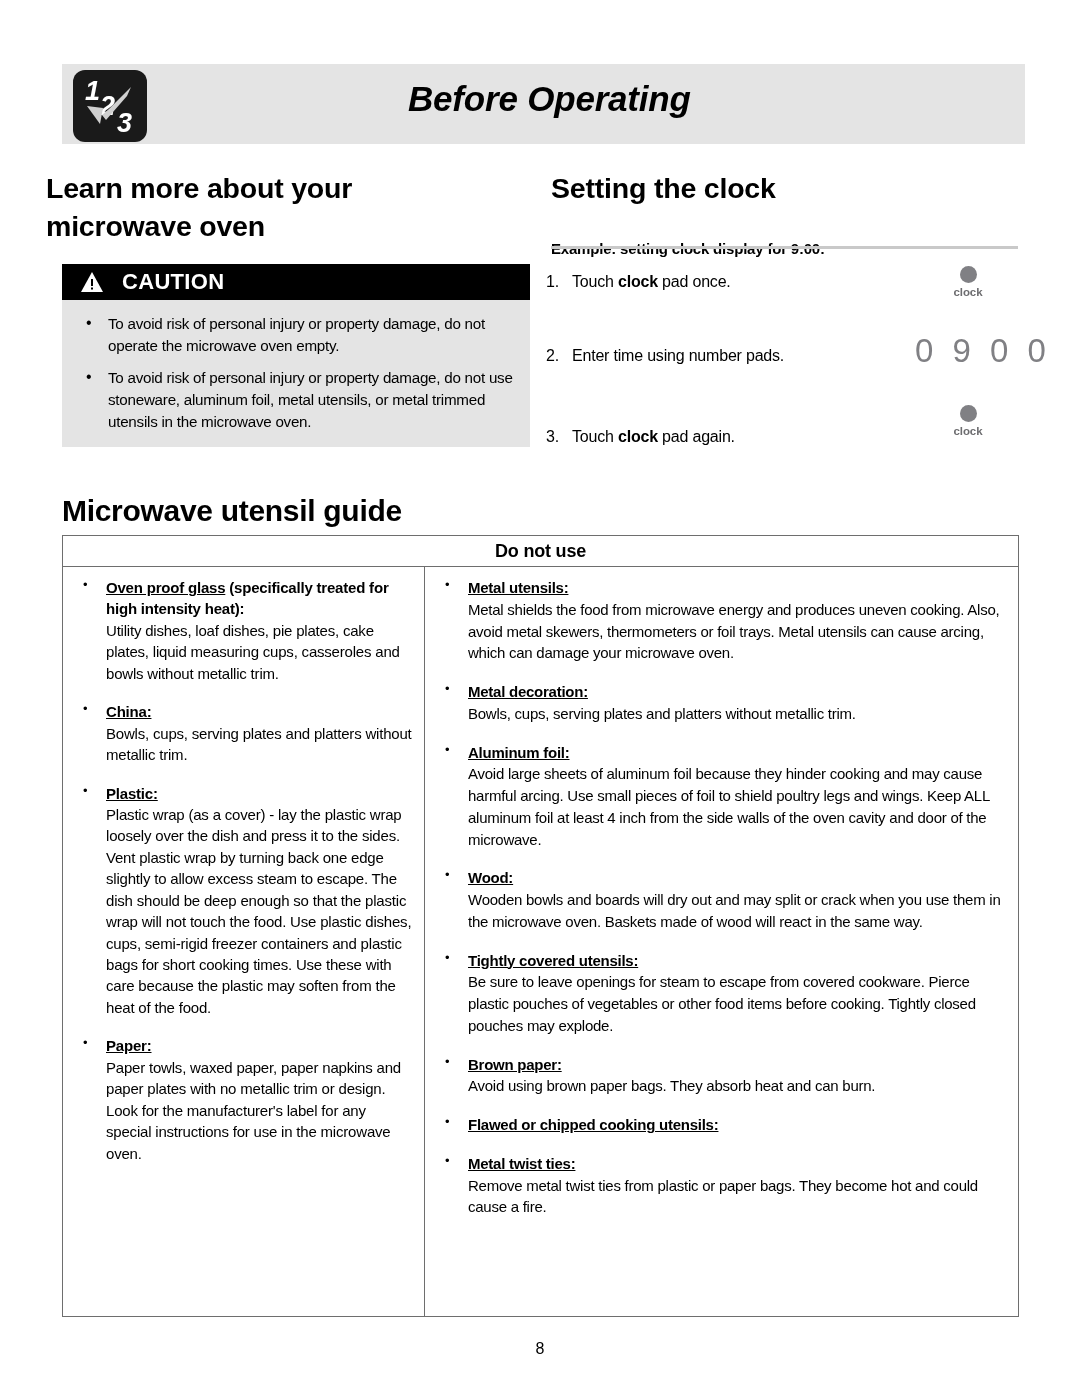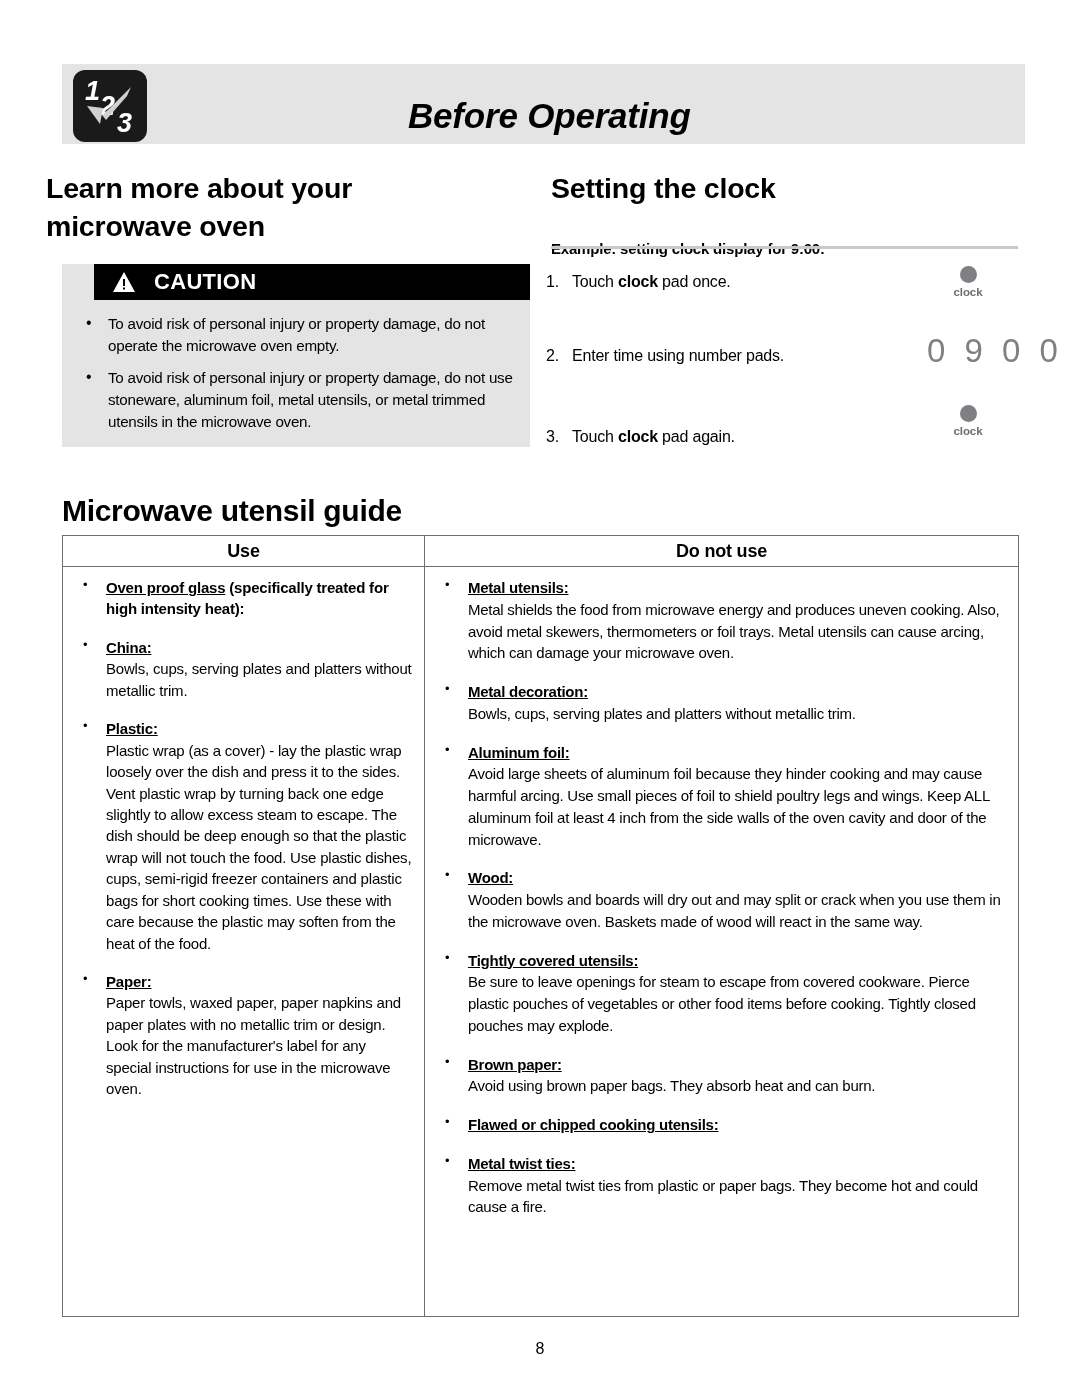--- a/index.html
+++ b/index.html
@@ -31,21 +31,21 @@
     top: 70px;
     width: 74px;
     height: 72px;
     background: #1a1a1a;
     border-radius: 12px;
   }
   #logo-123 svg { display: block; }
   #header-title {
     position: absolute;
     left: 408px;
-    top: 96px;
+    top: 79px;
     font-size: 35px;
     font-weight: bold;
     font-style: italic;
     letter-spacing: -0.2px;
   }
 
   
   #left-heading {
     position: absolute;
     left: 46px;
@@ -64,21 +64,20 @@
     width: 468px;
     background: #e4e4e4;
     padding-bottom: 14px;
   }
   #caution-bar {
     background: #000000;
     height: 36px;
     display: flex;
     align-items: center;
     padding-left: 18px;
-    margin-left: 32px;
   }
   #caution-triangle { flex: 0 0 auto; margin-right: 18px; display:block; }
   #caution-label {
     color: #ffffff;
     font-size: 22px;
     font-weight: bold;
     letter-spacing: 0.3px;
   }
   .caution-list { margin: 0; padding: 13px 16px 0 16px; }
   .caution-item {
@@ -160,21 +159,20 @@
   #pad-icon-1 { left: 933px; top: 266px; }
   #pad-icon-2 { left: 933px; top: 405px; }
   #clock-display {
     position: absolute;
     left: 915px;
     top: 332px;
     font-size: 33px;
     color: #808084;
     letter-spacing: 5px;
     white-space: pre;
-    margin-left: 12px;
   }
 
   
   #guide-heading {
     position: absolute;
     left: 62px;
     top: 494px;
     font-size: 30px;
     font-weight: bold;
     letter-spacing: -0.3px;
@@ -326,26 +324,25 @@
 
 <div class="pad-icon" id="pad-icon-2">
   <div class="pad-dot"></div>
   <div class="pad-label">clock</div>
 </div>
 
 <div id="guide-heading">Microwave utensil guide</div>
 
 <div id="guide-table">
   <div id="guide-head-row">
-    <div class="col-use guide-head-cell">Use</div>
     <div class="col-donot guide-head-cell">Do not use</div>
   </div>
   <div id="guide-body-row">
     <div class="col-use guide-body-cell" id="use-cell">
-        <div class="entry"><span class="bul">•</span><span class="term">Oven proof glass</span><span class="term-rest"> (specifically treated for high intensity heat):</span></div>
+        <div class="entry"><span class="bul">•</span><span class="term">Oven proof glass</span><span class="term-rest"> (specifically treated for high intensity heat):</span><span class="desc">Utility dishes, loaf dishes, pie plates, cake plates, liquid measuring cups, casseroles and bowls without metallic trim.</span></div>
         <div class="entry"><span class="bul">•</span><span class="term">China:</span><span class="desc">Bowls, cups, serving plates and platters without metallic trim.</span></div>
         <div class="entry"><span class="bul">•</span><span class="term">Plastic:</span><span class="desc">Plastic wrap (as a cover) - lay the plastic wrap loosely over the dish and press it to the sides. Vent plastic wrap by turning back one edge slightly to allow excess steam to escape. The dish should be deep enough so that the plastic wrap will not touch the food. Use plastic dishes, cups, semi-rigid freezer containers and plastic bags for short cooking times. Use these with care because the plastic may soften from the heat of the food.</span></div>
         <div class="entry"><span class="bul">•</span><span class="term">Paper:</span><span class="desc">Paper towls, waxed paper, paper napkins and paper plates with no metallic trim or design. Look for the manufacturer's label for any special instructions for use in the microwave oven.</span></div>
       </div>
     <div class="col-donot guide-body-cell" id="donot-cell">
         <div class="entry"><span class="bul">•</span><span class="term">Metal utensils:</span><span class="desc">Metal shields the food from microwave energy and produces uneven cooking. Also, avoid metal skewers, thermometers or foil trays. Metal utensils can cause arcing, which can damage your microwave oven.</span></div>
         <div class="entry"><span class="bul">•</span><span class="term">Metal decoration:</span><span class="desc">Bowls, cups, serving plates and platters without metallic trim.</span></div>
         <div class="entry"><span class="bul">•</span><span class="term">Aluminum foil:</span><span class="desc">Avoid large sheets of aluminum foil because they hinder cooking and may cause harmful arcing. Use small pieces of foil to shield poultry legs and wings. Keep ALL aluminum foil at least 4 inch from the side walls of the oven cavity and door of the microwave.</span></div>
         <div class="entry"><span class="bul">•</span><span class="term">Wood:</span><span class="desc">Wooden bowls and boards will dry out and may split or crack when you use them in the microwave oven. Baskets made of wood will react in the same way.</span></div>
         <div class="entry"><span class="bul">•</span><span class="term">Tightly covered utensils:</span><span class="desc">Be sure to leave openings for steam to escape from covered cookware. Pierce plastic pouches of vegetables or other food items before cooking. Tightly closed pouches may explode.</span></div>

